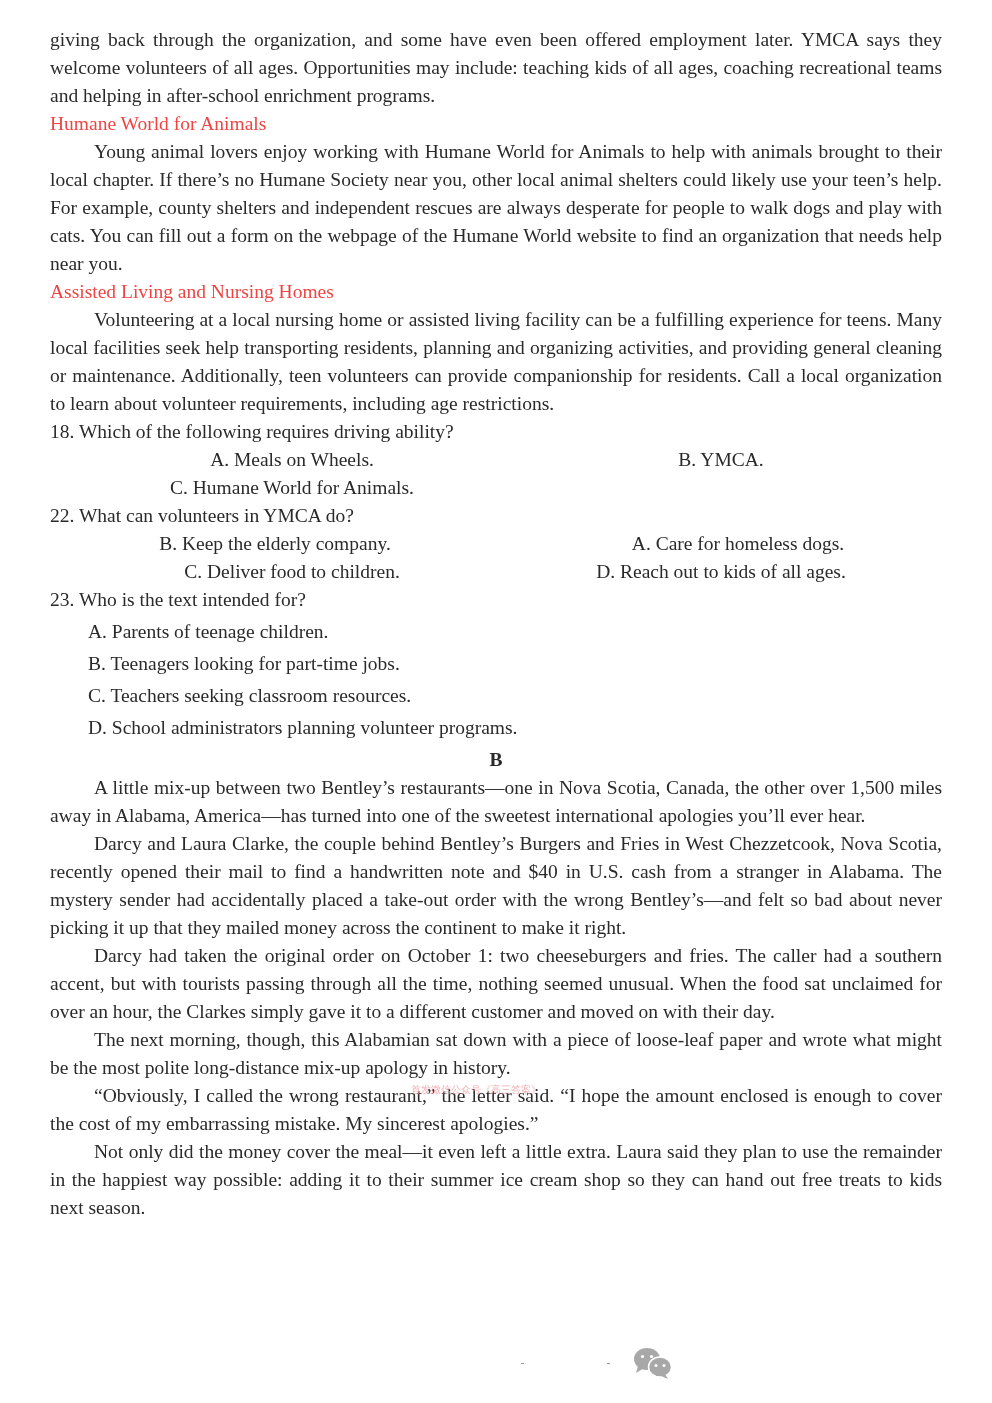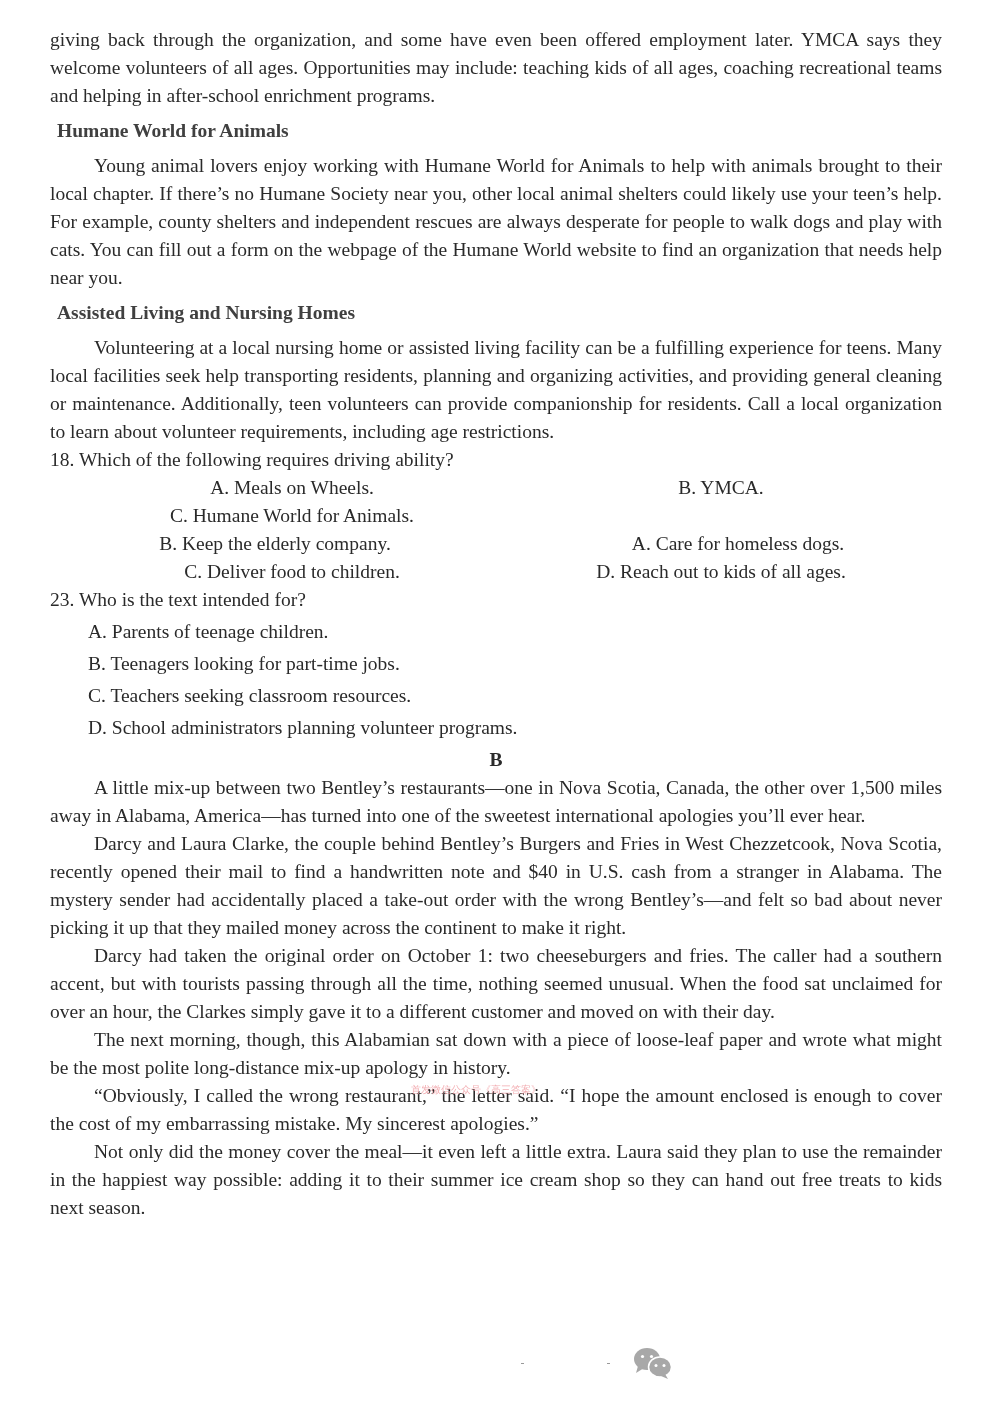--- a/index.html
+++ b/index.html
@@ -3,21 +3,21 @@
 <meta charset="utf-8">
 <style>
   html, body { margin: 0; padding: 0; background: #ffffff; }
   body { width: 992px; height: 1403px; position: relative; overflow: hidden; }
   .page {
     position: absolute; left: 50px; top: 26px; width: 892px;
     font-family: "Liberation Serif", "DejaVu Serif", serif;
     font-size: 19.5px; line-height: 28px; color: #2a2a2a;
   }
   .para { text-align: justify; text-indent: 44px; margin: 0; }
-  .heading { font-weight: bold; margin: 7px; color: #404040; }
+  .heading { font-weight: normal; margin: 0; color: #ef4444; }
   .question { margin: 0; }
   .opts { display: grid; grid-template-columns: 450px 442px; margin: 0; text-align: center; }
   .opt { padding-left: 34px; }
   .opt.right { padding-left: 0; }
   .opt-full { padding-left: 34px; margin: 4px; }
   .section-letter { text-align: center; font-weight: bold; margin: 0; }
   .watermark {
     position: absolute; left: 411px; top: 1083px;
     font-family: "DejaVu Sans", sans-serif; font-size: 10px; color: #f09aa0; opacity: 0.8;
   }
@@ -39,20 +39,21 @@
   <div>
     <p class="question">18. Which of the following requires driving ability?</p>
     <div class="opts">
       <span class="opt">A. Meals on Wheels.</span>
       <span class="opt right">B. YMCA.</span>
       <span class="opt">C. Humane World for Animals.</span>
     </div>
   </div>
 
   <div>
+    <p class="question">22. What can volunteers in YMCA do?</p>
     <div class="opts">
       <span class="opt right">B. Keep the elderly company.</span>
       <span class="opt">A. Care for homeless dogs.</span>
       <span class="opt">C. Deliver food to children.</span>
       <span class="opt right">D. Reach out to kids of all ages.</span>
     </div>
   </div>
 
   <div>
     <p class="question">23. Who is the text intended for?</p>

